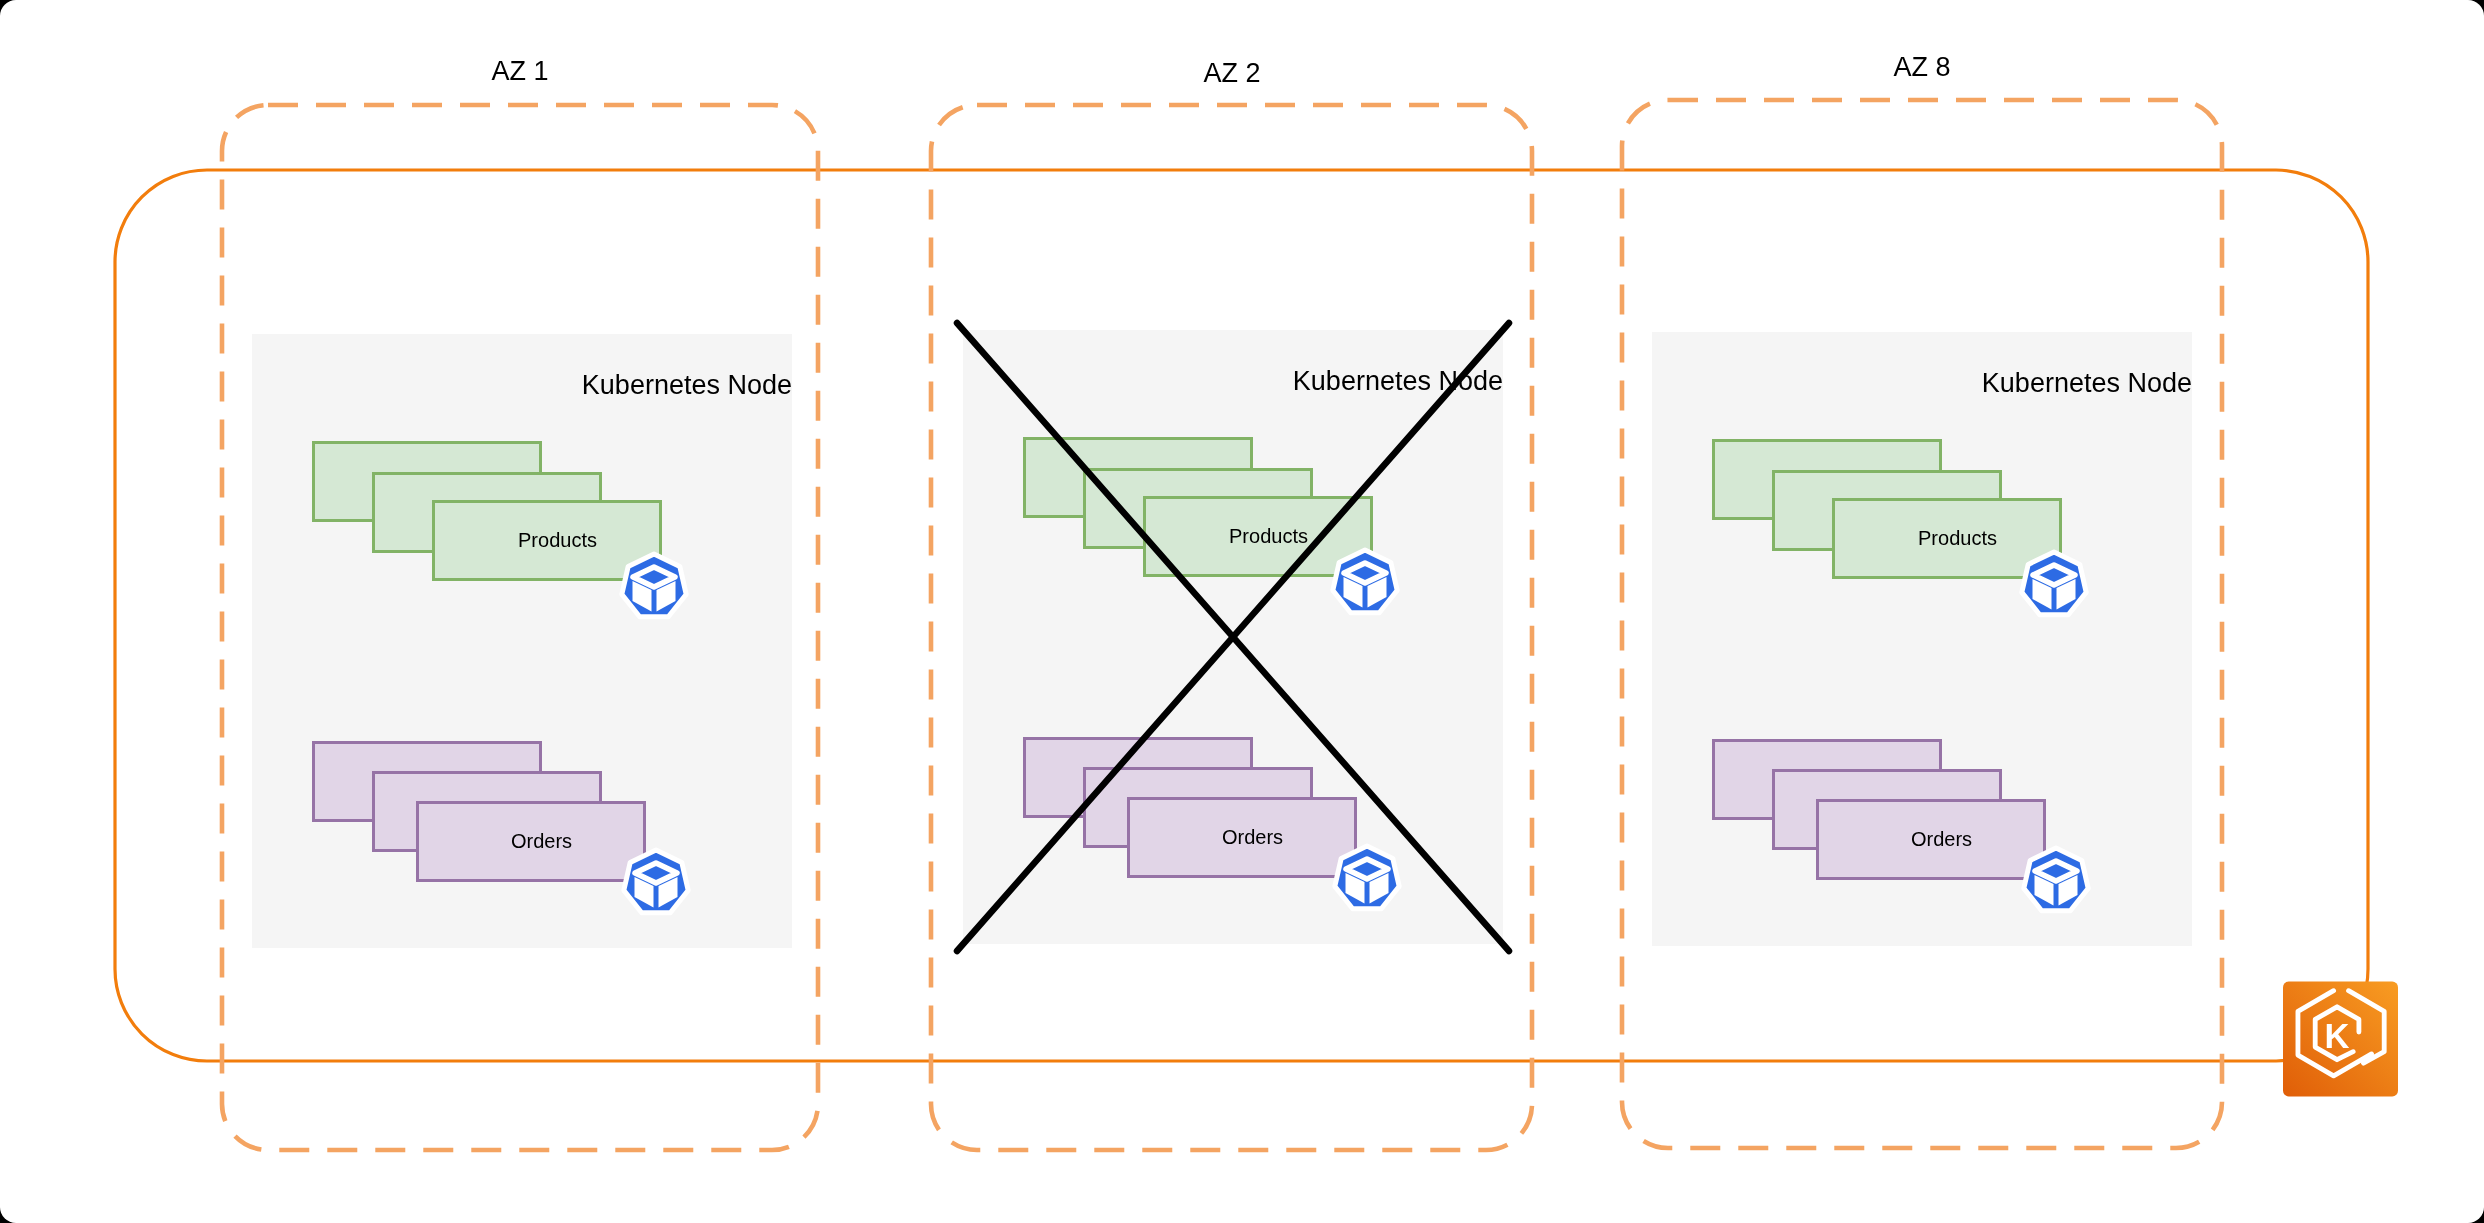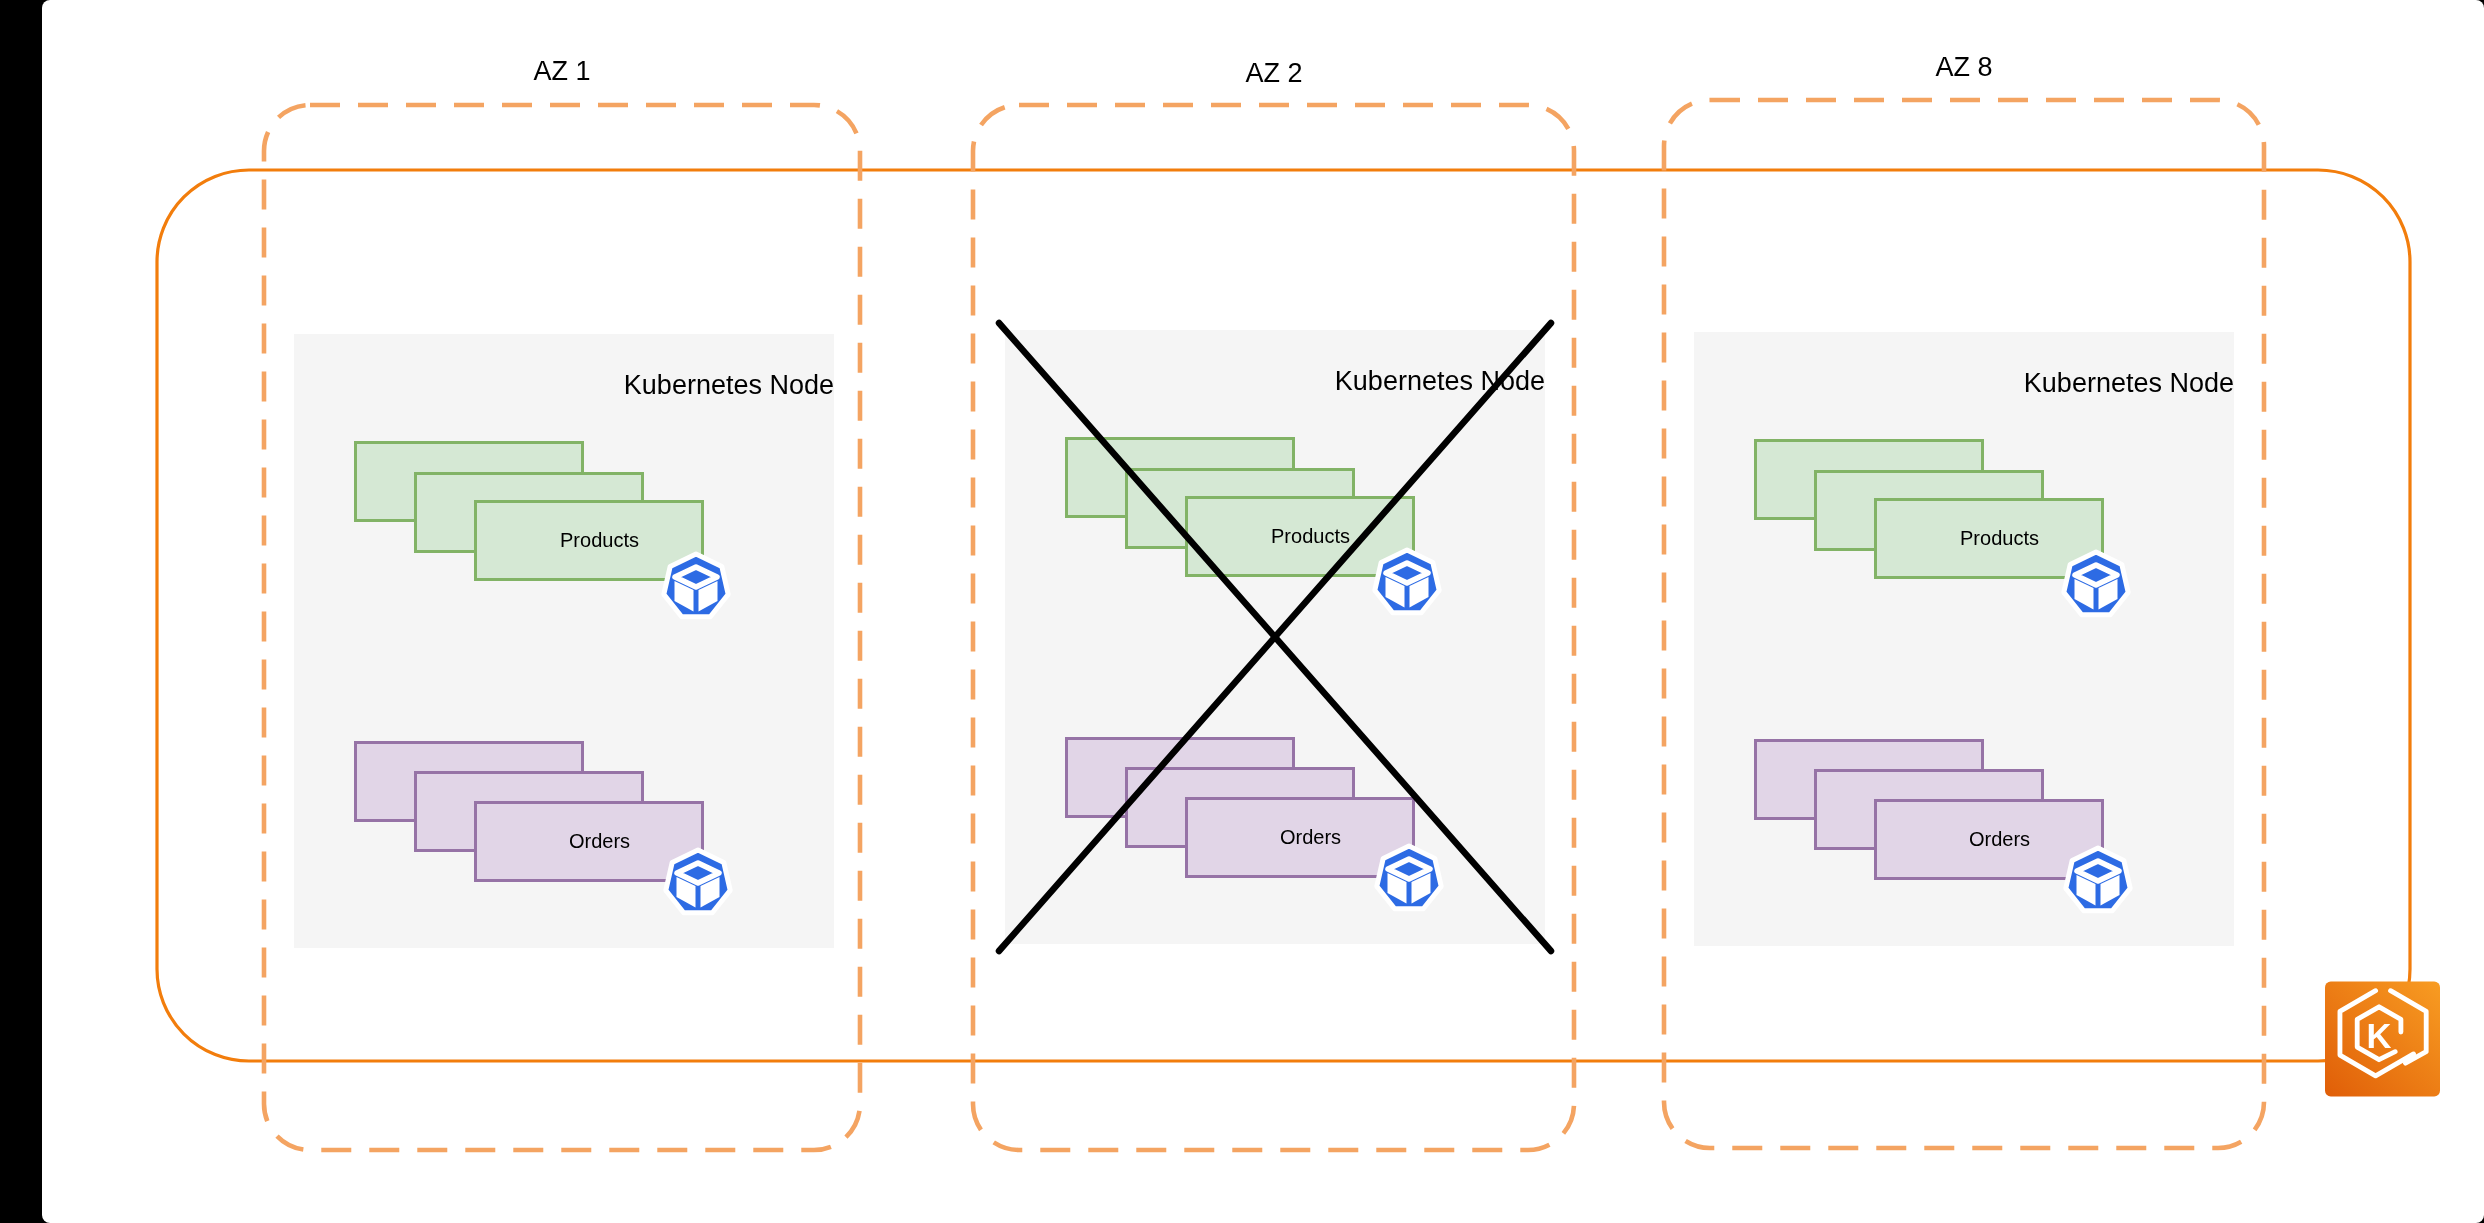--- a/index.html
+++ b/index.html
@@ -7,21 +7,21 @@
     --orange-solid:#F27D0C; --orange-dash:#F4A462;
     --green-fill:#D5E8D4; --green-stroke:#82B366;
     --purple-fill:#E1D5E7; --purple-stroke:#9673A6;
     --badge-fill:#F8CECC; --badge-stroke:#B85450;
     --node-fill:#F5F5F5; --k8s-blue:#2D6BE4;
     --eks-top:#F89C22; --eks-bottom:#E05E08;
   }
   html,body{margin:0;padding:0;width:2484px;height:1223px;background:var(--page-bg);
     font-family:"Liberation Sans", sans-serif;color:var(--ink);}
   .stage{position:relative;width:2484px;height:1223px;overflow:hidden;}
-  .canvas{position:absolute;inset:0;background:var(--canvas-bg);border-radius:8px;overflow:hidden;margin-left:42px;}
+  .canvas{position:absolute;inset:0;background:var(--canvas-bg);border-radius:16px;overflow:hidden;}
   svg.layer{position:absolute;left:0;top:0;width:2484px;height:1223px;pointer-events:none;}
   .cluster-rect{fill:none;stroke:var(--orange-solid);stroke-width:3.2px;}
   .az-rect{fill:none;stroke:var(--orange-dash);stroke-width:4.6px;stroke-dasharray:30 18;}
   .az-label{position:absolute;width:220px;text-align:center;font-size:27px;line-height:34px;}
   .az-label.a1{left:410px;top:54px;}
   .az-label.a2{left:1122px;top:56px;}
   .az-label.a3{left:1812px;top:50px;}
   .badge{position:absolute;left:1092px;top:202px;width:281px;height:78px;box-sizing:border-box;
     background:var(--badge-fill);border:2px solid var(--badge-stroke);
     display:flex;align-items:center;justify-content:center;
@@ -29,21 +29,21 @@
   .node{position:absolute;width:540px;height:614px;background:var(--node-fill);}
   .node.n1{left:252px;top:334px;}
   .node.n2{left:963px;top:330px;}
   .node.n3{left:1652px;top:332px;}
   .node-title{position:absolute;top:36px;left:0;right:0;text-align:right;font-size:27px;}
   .pod{position:absolute;width:230px;height:81px;box-sizing:border-box;
     background:var(--green-fill);border:3px solid var(--green-stroke);}
   .pod.purple{background:var(--purple-fill);border-color:var(--purple-stroke);}
   .pod.front{display:flex;align-items:center;justify-content:center;font-size:20px;padding-left:21px;}
   .gb{left:60px;top:107px}.gm{left:120px;top:138px}.gf{left:180px;top:166px}
-  .pb{left:60px;top:407px}.pm{left:120px;top:437px}.pf{left:180px;top:467px}
+  .pb{left:60px;top:407px}.pm{left:120px;top:437px}.pf{left:164px;top:467px}
   .pod-icon{position:absolute;width:76px;height:76px;z-index:6;}
   .icon-products{left:364px;top:214px;}
   .icon-orders{left:366px;top:510px;}
   .cross-line{stroke:#000;stroke-width:6.5px;stroke-linecap:round;}
   .eks{position:absolute;left:2283px;top:981px;width:115px;height:116px;z-index:7;}
   .eks path,.eks polyline{fill:none;stroke:#fff;stroke-width:4.2px;stroke-linejoin:round;stroke-linecap:round;}
   .eks text{fill:#fff;font-weight:bold;font-size:30px;font-family:"Liberation Sans",sans-serif;}
 </style>
 </head>
 <body>

